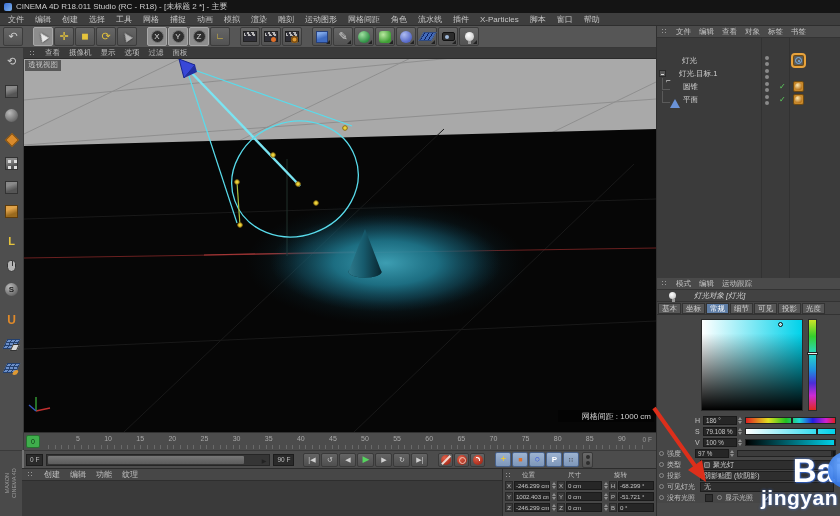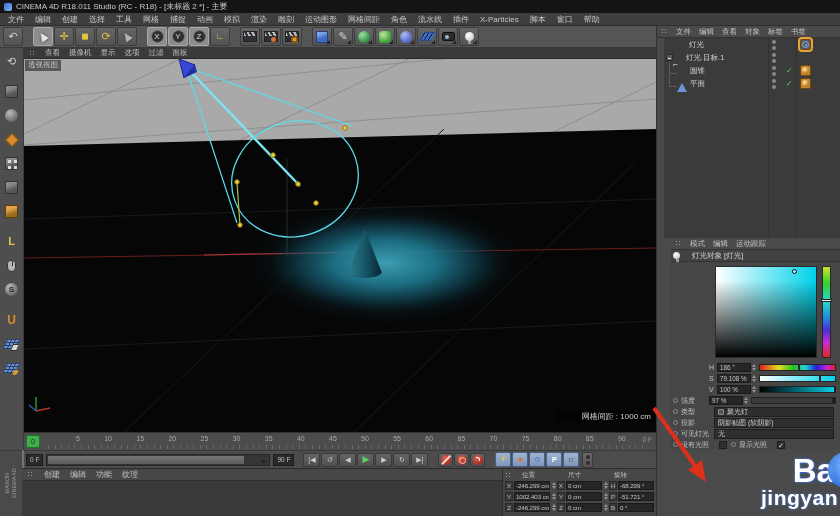--- a/index.html
+++ b/index.html
@@ -160,21 +160,21 @@
   .sp { display:flex; flex-direction:column; gap:1px; width:5px; align-items:center; flex:none; }
   .sp i { width:0; height:0; border-left:2.5px solid transparent; border-right:2.5px solid transparent; }
   .sp .up { border-bottom:3px solid #909090; } .sp .dn { border-top:3px solid #909090; }
 
   
   .right-panel { position:absolute; left:656px; top:26px; width:184px; height:490px; background:#4a4a4a;
     border-left:1px solid #303030; }
   .om-menu, .am-menu { height:12px; background:#4a4a4a; display:flex; align-items:center; gap:8px;
     padding:0 4px; border-bottom:1px solid #333; }
   .om-menu span, .am-menu span { color:#c3c3c3; font-size:7.5px; }
-  .om-tree { position:relative; height:200px; background:#3b3b3b; padding-top:0;margin-left:7px; }
+  .om-tree { position:relative; height:240px; background:#3b3b3b; padding-top:16px; }
   .om-colsep { position:absolute; top:0; bottom:0; width:1px; background:#323232; }
   .om-row { display:flex; align-items:center; height:13px; position:relative; }
   .om-name { color:#d2d2d2; font-size:7.5px; margin-left:3px; }
   .expander { width:7px; height:7px; background:#585858; border:1px solid #2a2a2a; position:relative; margin-left:2px; flex:none; }
   .expander::after { content:''; position:absolute; left:1px; top:2.5px; width:3px; height:1px; background:#ddd; }
   .treeline { width:8px; height:12px; border-left:1px solid #5a5a5a; border-bottom:1px solid #5a5a5a;
     margin-left:5px; margin-bottom:5px; flex:none; }
   .ob-ico { width:10px; height:10px; flex:none; position:relative; }
   .bulb-s { border-radius:50%; background:radial-gradient(circle at 40% 35%, #fff, #bbb 75%); width:8px; height:8px; }
   .null-s { color:#c8c8c8; font-size:8px; font-weight:bold; line-height:1; }
@@ -185,23 +185,23 @@
   .om-dots i { width:4px; height:4px; border-radius:50%; background:#8a8a8a; }
   .om-check { position:absolute; left:122px; color:#5fd25f; font-size:8px; line-height:1; }
   .om-tag { position:absolute; left:136px; width:11px; height:11px; background:#c8882a;
     border:1px solid #6e4a12; border-radius:2px; display:flex; align-items:center; justify-content:center; }
   .om-tag.sel { outline:2px solid #e8a33d; background:#5a5a5a; }
   .target-g { width:7px; height:7px; border-radius:50%; border:1.5px solid #7ab2e8; position:relative; }
   .target-g::after { content:''; position:absolute; left:1.5px; top:1.5px; width:2px; height:2px; border-radius:50%;
     background:#7ab2e8; }
   .phong-g { width:7px; height:7px; border-radius:50%; background:radial-gradient(circle at 35% 30%, #ffe9b0, #b06a10 80%); }
 
-  .am { position:relative;margin-left:14px; }
-  .am-title { height:12px; background:#424242; display:flex; align-items:center; gap:12px; padding:0 2px;
-    border-bottom:1px solid #333; }
+  .am { position:relative; }
+  .am-title { height:12px; background:#424242; display:flex; align-items:center; gap:18px; padding:0 12px;
+    border-bottom:1px solid #333;font-style:italic; }
   .am-title span { color:#d5d5d5; font-size:7.5px; }
   .am-tabs { display:flex; height:13px; background:#464646; border-bottom:1px solid #333; padding:1px 1px 0; }
   .am-tabs .tab { flex:none; height:11px; padding:0 3px; background:#575757; border:1px solid #333;
     margin-right:1px; color:#ccc; font-size:7.5px; display:flex; align-items:center; }
   .am-tabs .tab.active { background:#5f7ea6; color:#fff; }
   .am-tabs2 { display:flex; height:12px; background:#464646; border-bottom:1px solid #383838; padding:1px 1px 0; }
 
   .colorarea { position:relative; height:100px; background:#464646; }
   .svbox { position:absolute; left:44px; top:4px; width:102px; height:92px; border:1px solid #2a2a2a;
     background:linear-gradient(to top, #000, rgba(0,0,0,0) 85%), linear-gradient(to right, #fff, #00d2ea); }
@@ -710,20 +710,29 @@
       <div class="am-menu">
         <span class="grip"></span>
         <span>模式</span>
         <span>编辑</span>
         <span>运动跟踪</span>
       </div>
       <div class="am-title">
         <span class="bulb-ico" style="width:7px;height:7px"></span>
         <span>灯光对象 [灯光]</span>
       </div>
+      <div class="am-tabs">
+        <span class="tab">基本</span>
+        <span class="tab">坐标</span>
+        <span class="tab active">常规</span>
+        <span class="tab">细节</span>
+        <span class="tab">可见</span>
+        <span class="tab">投影</span>
+        <span class="tab">光度</span>
+      </div>
 
       <div class="colorarea">
         <div class="svbox">
           <span class="svmark"></span>
         </div>
         <div class="huebar">
           <span class="huemark"></span>
         </div>
       </div>
 

